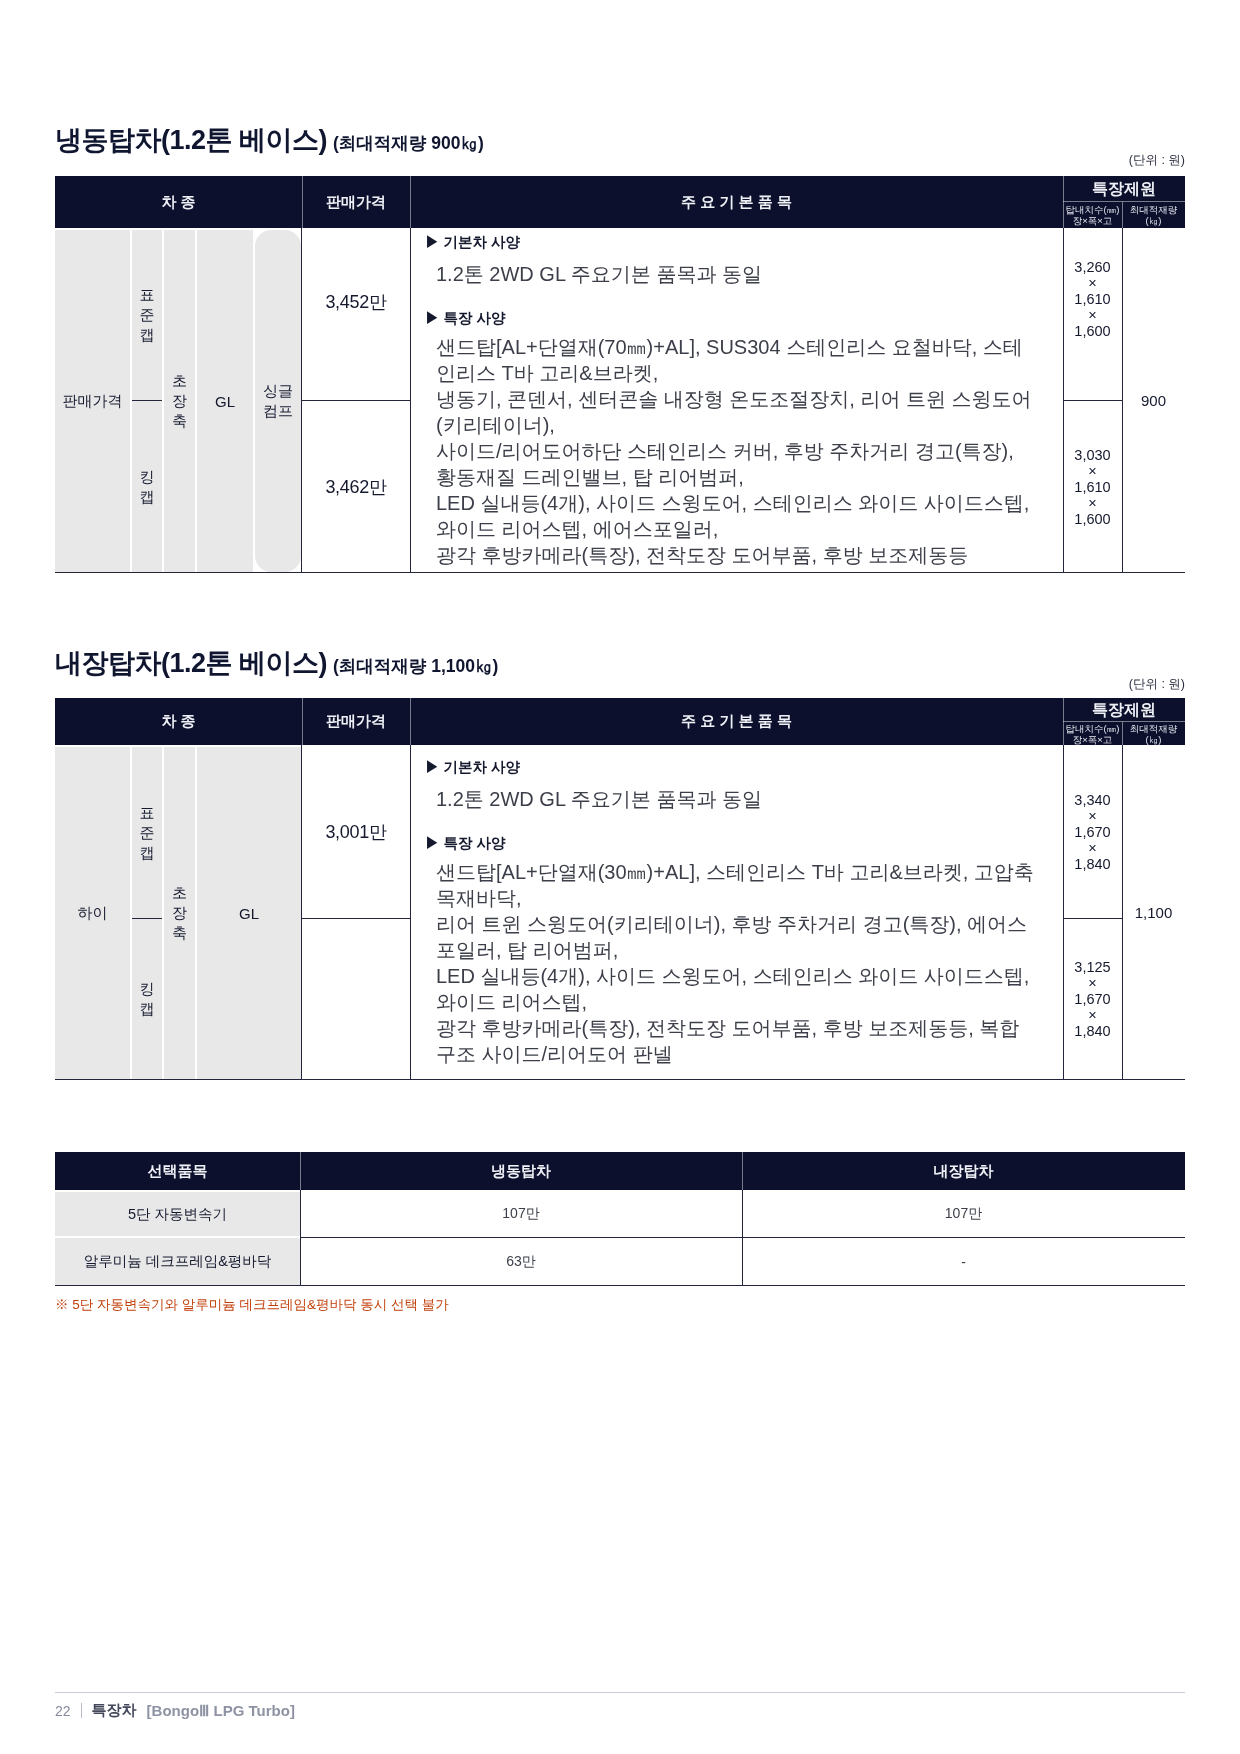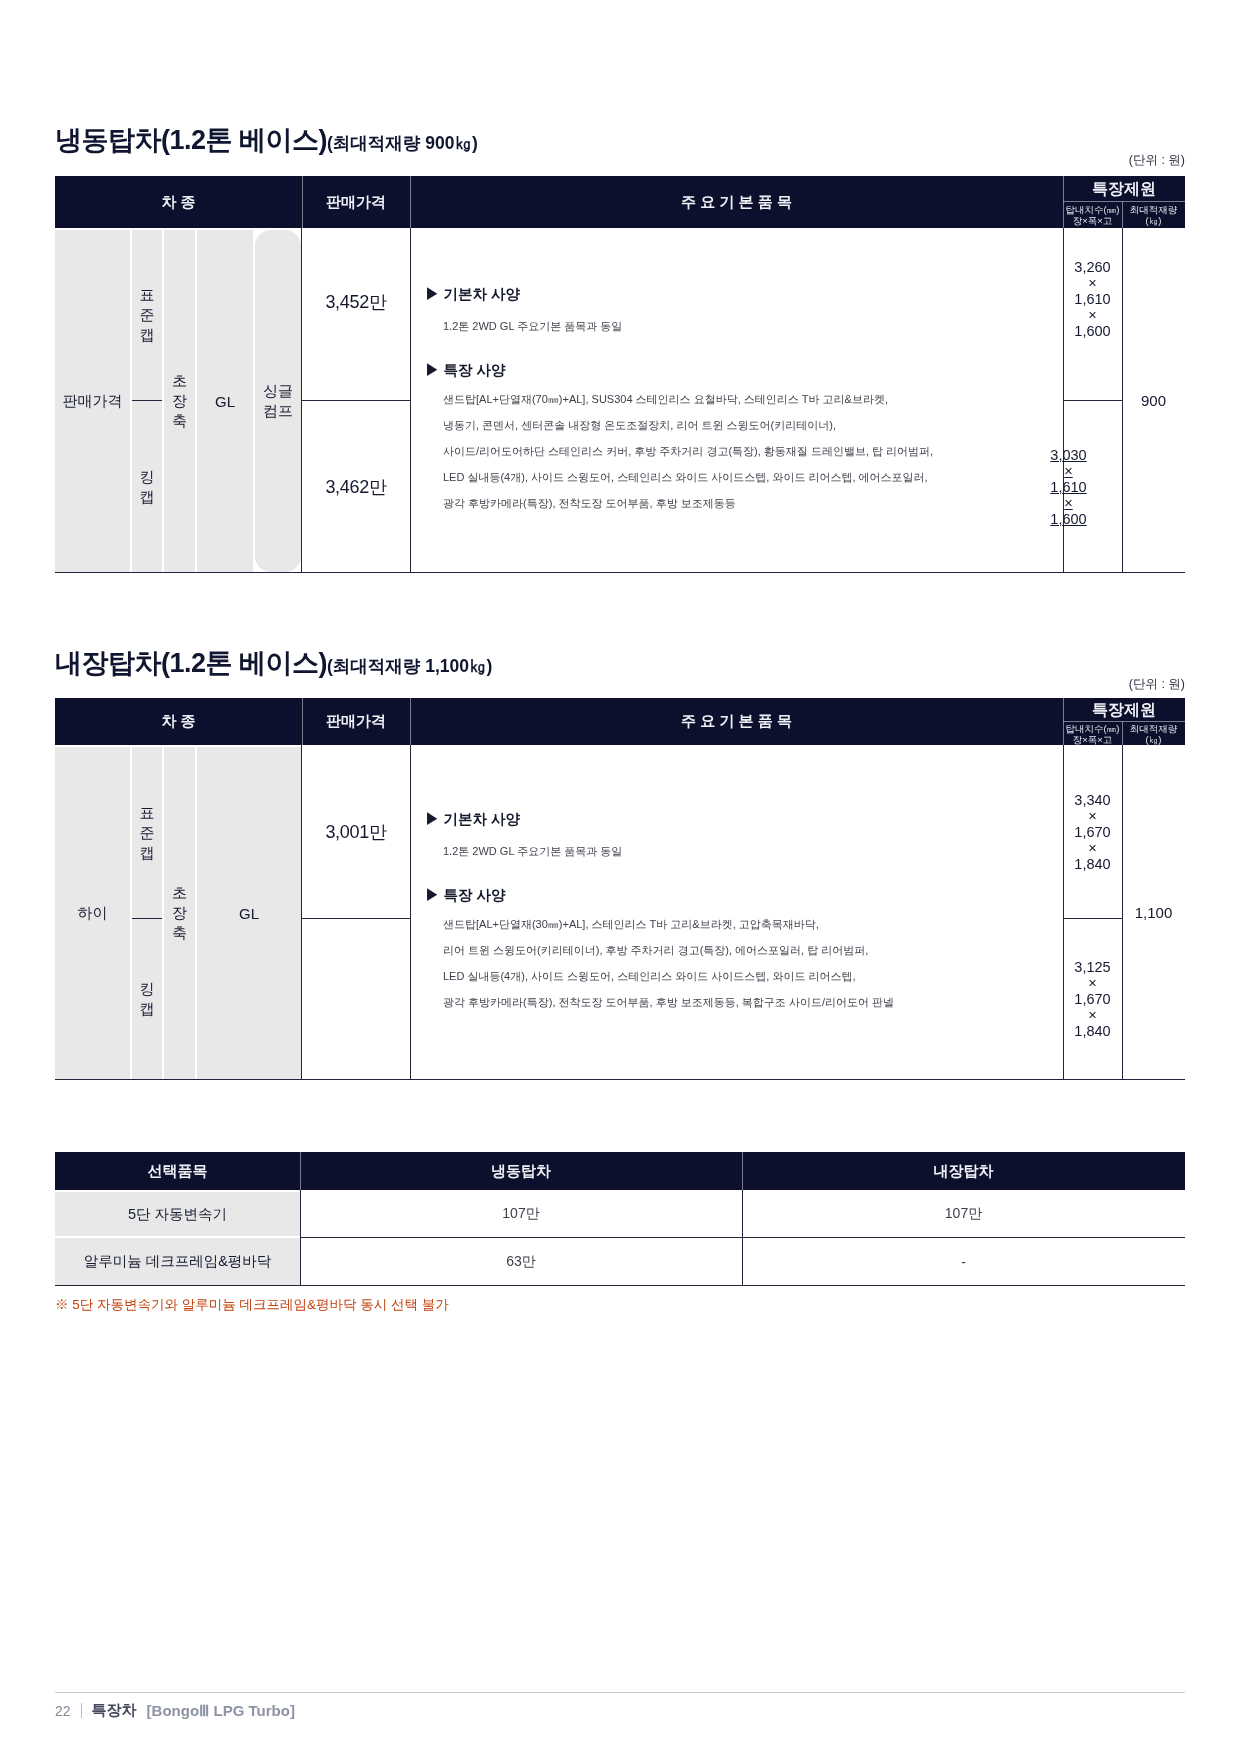--- a/index.html
+++ b/index.html
@@ -1,21 +1,21 @@
 <!DOCTYPE html>
 <html style="--header-bg: #0c102c; --cell-gray: #e8e8e9; --line-dark: #23263a; --text-dark: #15192e; --text-body: #3c3f49;"><head>
 <meta charset="utf-8">
 <style>
   html,body{margin:0;padding:0;background:#f2f2f2;}
   .page{position:relative;width:1240px;height:1754px;background:#ffffff;margin:0 auto;
         font-family:"Liberation Sans",sans-serif;color:#15192e;overflow:hidden;}
   .cell{position:absolute;display:flex;align-items:center;justify-content:center;
         text-align:center;box-sizing:border-box;}
   
-  .title-row{position:absolute;left:55px;display:flex;align-items:baseline;}
+  .title-row{position:absolute;left:55px;display:flex;align-items:baseline;gap:6px;}
   .title-main{font-size:27px;font-weight:800;color:#101630;letter-spacing:-0.5px;}
   .title-sub{font-size:17.5px;font-weight:700;color:#101630;}
   .unit-note{position:absolute;right:55px;font-size:12.5px;color:#2a2e3e;}
   
   .t{position:absolute;left:55px;width:1130px;}
   .hdr{background:var(--header-bg);color:#eef0f6;font-size:15px;font-weight:700;}
   .hdr-sub{background:var(--header-bg);color:#e7e9f2;font-size:9.5px;line-height:11px;
            font-weight:400;white-space:pre-line;text-align:center;}
   .hsep{position:absolute;background:rgba(255,255,255,0.45);}
   .gray{background:var(--cell-gray);color:var(--text-dark);font-size:15px;font-weight:500;}
@@ -23,21 +23,21 @@
   .preline{white-space:pre-line;}
   .vline,.hline{position:absolute;background:var(--line-dark);}
   .price{font-size:18px;font-weight:500;letter-spacing:-0.3px;color:var(--text-dark);}
   .dims{font-size:14.5px;line-height:16px;color:var(--text-dark);}
   .payload{font-size:15px;color:var(--text-dark);}
   .content{position:absolute;display:flex;flex-direction:column;justify-content:center;
            align-items:flex-start;text-align:left;box-sizing:border-box;
            padding:0 24px 0 14px;}
   .c-head{font-weight:700;font-size:14.5px;color:var(--text-dark);}
   .c-head.mt{margin-top:22px;}
-  .c-text{font-size:11px;color:var(--text-body);margin-top:9px;margin-left:18px;line-height:26px;}
+  .c-text{font-size:20px;color:var(--text-body);margin-top:9px;margin-left:11px;line-height:26px;}
   .c-text.spec{margin-top:6px;}
   
   .opt-label{font-size:14.5px;}
   .opt-val{font-size:14px;color:var(--text-body);}
   .footnote{position:absolute;left:55px;font-size:13.5px;color:#c2410c;}
   
   .footer-line{position:absolute;left:55px;top:1692px;width:1130px;height:1px;background:#c9ccd4;}
   .footer{position:absolute;left:55px;top:1701px;display:flex;align-items:center;gap:10px;}
   .footer .page-no{font-size:14px;color:#85899a;}
   .footer .fsep{width:1px;height:15px;background:#b9bcc8;}
@@ -105,21 +105,21 @@
 사이드/리어도어하단 스테인리스 커버, 후방 주차거리 경고(특장), 황동재질 드레인밸브, 탑 리어범퍼,
 LED 실내등(4개), 사이드 스윙도어, 스테인리스 와이드 사이드스텝, 와이드 리어스텝, 에어스포일러,
 광각 후방카메라(특장), 전착도장 도어부품, 후방 보조제동등</div>
     </div>
 
     <div class="cell dims preline" style="left:1008px;top:37px;width:59px;height:172px;">3,260
 ×
 1,610
 ×
 1,600</div>
-    <div class="cell dims preline" style="left:984px;top:225px;width:59px;height:171px;text-decoration:underline;">3,030
+    <div class="cell dims preline" style="left:1008px;top:225px;width:59px;height:171px;">3,030
 ×
 1,610
 ×
 1,600</div>
     <div class="cell payload" style="left:1067px;top:52px;width:63px;height:344px;">900</div>
   </div>
 
   <div class="title-row" style="top:645px;">
     <span class="title-main">내장탑차(1.2톤 베이스)</span>
     <span class="title-sub">(최대적재량 1,100㎏)</span>

